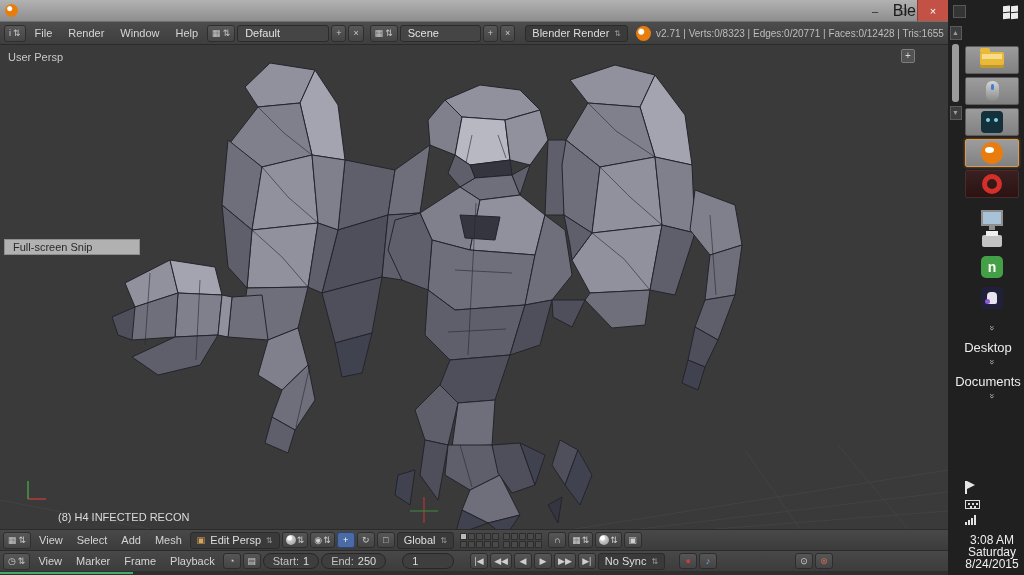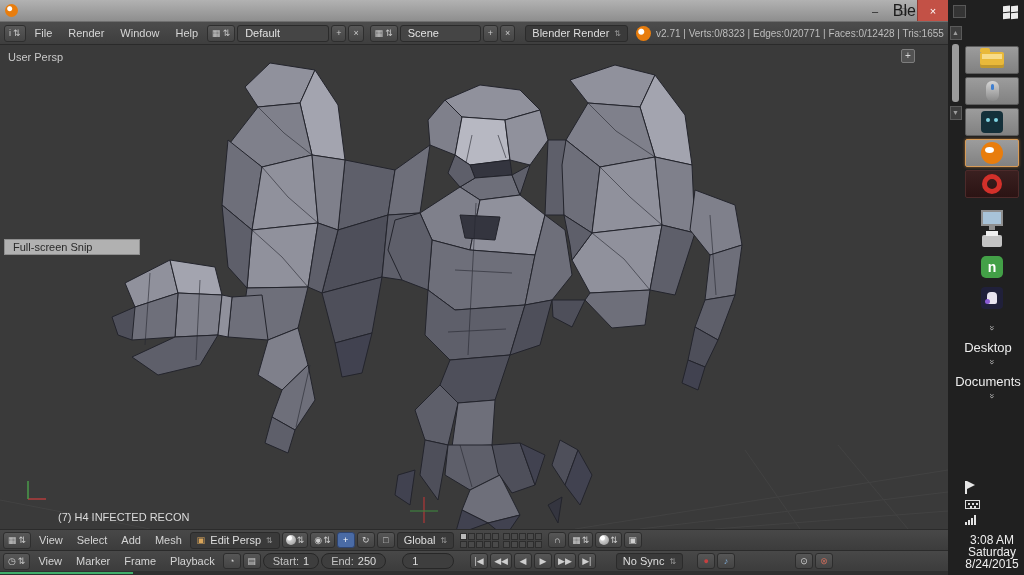--- a/index.html
+++ b/index.html
@@ -270,21 +270,21 @@
 
       <g stroke-width="1.5" fill="none">
         <path d="M28,454 L46,454" stroke="#b33c3c"></path>
         <path d="M28,454 L28,436" stroke="#4a9a4a"></path>
       </g>
     </svg>
 
     <span class="vp-label">User Persp</span>
     <span class="npanel">+</span>
     <div class="snip">Full-screen Snip</div>
-    <span class="objinfo">(7) H4 INFECTED RECON</span>
+    <span class="objinfo">(8) H4 INFECTED RECON</span>
   </div>
 
   <div class="hrow">
     <span class="ebtn">
       <span>▦</span>
       <span>⇅</span>
     </span>
     <span class="menu">View</span>
     <span class="menu">Select</span>
     <span class="menu">Add</span>
@@ -383,21 +383,21 @@
     </span>
 
     <span style="width:12px"></span>
     <span class="ibtn">|◀</span>
     <span class="ibtn">◀◀</span>
     <span class="ibtn">◀</span>
     <span class="ibtn">▶</span>
     <span class="ibtn">▶▶</span>
     <span class="ibtn">▶|</span>
 
-    <span class="dd" style="margin-left:18px">
+    <span class="dd" style="margin-left:0">
       <span>No Sync</span>
       <span class="arr">⇅</span>
     </span>
 
     <span class="ibtn" style="margin-left:12px;color:#c64040">●</span>
     <span class="ibtn" style="color:#7fa8d0">♪</span>
 
     <span class="tl-right">
       <span class="ibtn">⊙</span>
       <span class="ibtn" style="color:#c66a5a">⊗</span>

